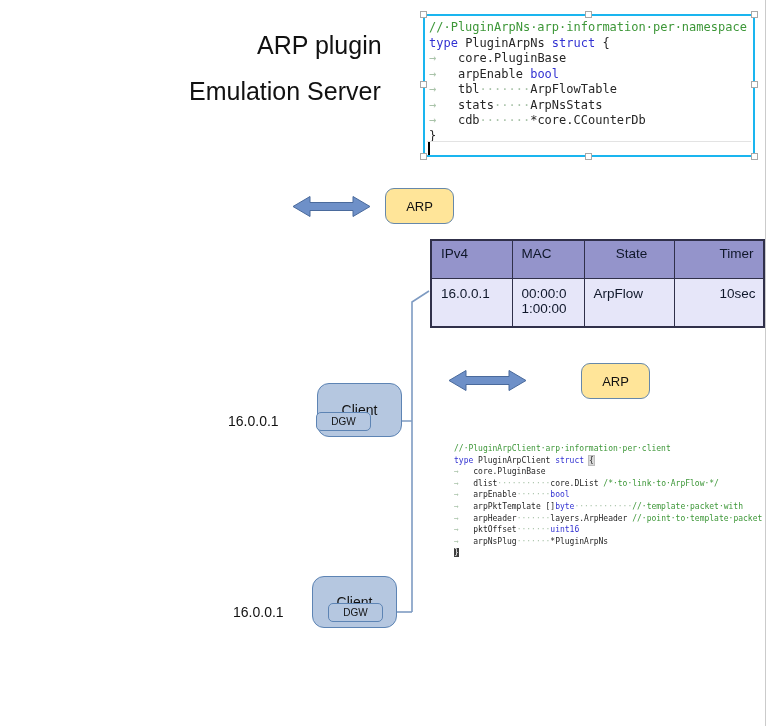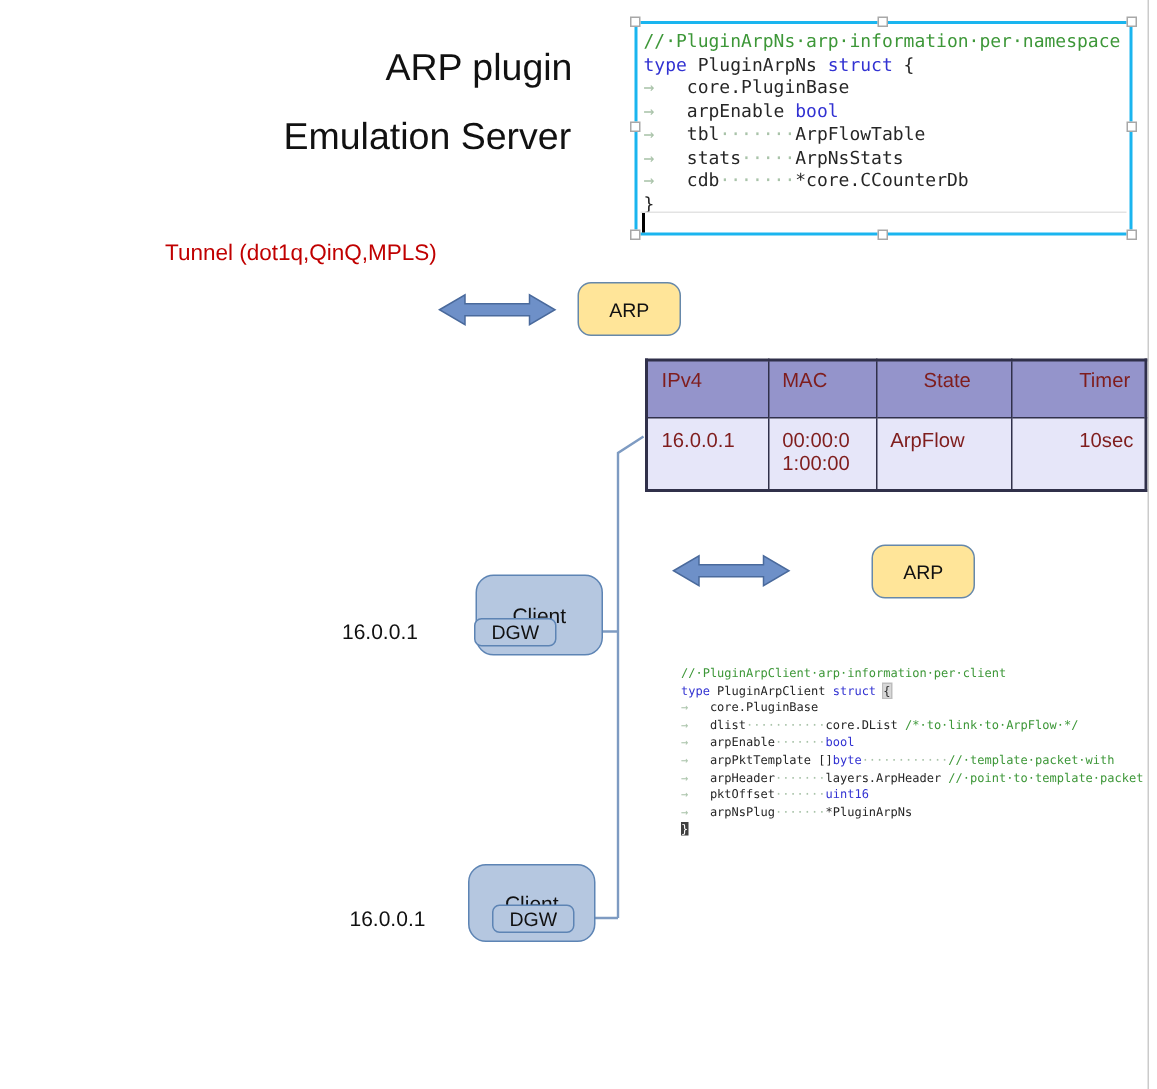--- a/index.html
+++ b/index.html
@@ -20,21 +20,21 @@
     display:flex; align-items:center; justify-content:center;
     text-align:center; font-size:13px; color:#111;
   }
   .ns-box { background:var(--nsfill,#a9cb8d); border:1.5px solid var(--nsborder,#7b9468);
     border-radius:14px; font-size:15px; line-height:1.25; }
   .arp-box { background:var(--arpfill,#ffe599); border:1.5px solid var(--arpborder,#6688aa);
     border-radius:9px; font-size:13px; }
   .client-box { background:var(--clfill,#b5c7e0); border:1.5px solid var(--clborder,#5d84b4);
     border-radius:12px; font-size:14px;margin-top:38px; }
   .dgw-box { background:var(--clfill,#b5c7e0); border:1.5px solid var(--clborder,#5d84b4);
-    border-radius:5px; font-size:13px; }
+    border-radius:5px; font-size:10px; }
 
   
   .codebox1 { left:423px; top:14px; width:332px; height:143px; background:#fff;
     border:2px solid var(--cyan,#1ab5ef); }
   .handle { position:absolute; width:7px; height:7px; background:#fff;
     border:1px solid #a8a8a8; z-index:5; }
   .code { font-family:"DejaVu Sans Mono", monospace; white-space:pre; }
   .code .cl { white-space:pre; }
   .code-top { padding:4px 0 0 4px; font-size:12px; line-height:15.5px; }
   .code-bottom { left:454px; top:443px; font-size:8px; line-height:11.6px; }
@@ -42,21 +42,21 @@
   .code .com { color:var(--comment,#3d9738); }
   .code .pl { color:#262626; }
   .code .ws { color:var(--wsdots,#a9c3a9); }
   .code .hl { background:#d8d8d8; outline:1px solid #bdbdbd; color:#262626; }
   .code .cur { background:#3f3f3f; color:#fff; }
   .cursor-bar { position:absolute; width:2px; background:#000; }
   .sep-line { position:absolute; height:1px; background:#e3e3e3; }
 
   
   .arp-table { left:430px; top:239px; width:333px; border:2px solid var(--tblborder,#30304a);
-    border-collapse:collapse; table-layout:fixed; font-size:13.5px; color:#7f1d1d; }
+    border-collapse:collapse; table-layout:fixed; font-size:13.5px; color:#0f172a; }
   .arp-table th, .arp-table td { border:1.5px solid var(--tblborder,#30304a);
     vertical-align:top; font-weight:normal; text-align:left; }
   .arp-table th { background:var(--tblhead,#9494cb); height:38px; padding:5px 4px 0 9px; }
   .arp-table td { background:var(--tblrow,#e6e6f9); height:49px; padding:7px 4px 0 9px; }
   .arp-table th:nth-child(1), .arp-table td:nth-child(1) { width:81px; }
   .arp-table th:nth-child(2), .arp-table td:nth-child(2) { width:72px; }
   .arp-table th:nth-child(3), .arp-table td:nth-child(3) { width:90px; }
   .arp-table th:nth-child(4), .arp-table td:nth-child(4) { width:90px;padding-left:45px; }
   .arp-table th:nth-child(3) { text-align:center; }
   .arp-table td:nth-child(2) { word-break:break-all; padding-right:8px; }
@@ -64,21 +64,20 @@
   .page-edge { left:765px; top:0; width:1px; height:726px; background:#cbcbcb; }
 </style>
 </head>
 <body>
 
 <div id="stage">
 
   <div class="abs title-line" style="left:257px; top:31px;">ARP plugin</div>
   <div class="abs title-line" style="left:189px; top:77px;">Emulation Server</div>
 
-  <div class="abs tunnel" style="left:110px; top:160px;">Tunnel (dot1q,QinQ,MPLS)</div>
 
   <div class="abs codebox1">
     <div class="code code-top" id="code-top"><div class="cl"><span class="com">//·PluginArpNs·arp·information·per·namespace</span></div><div class="cl"><span class="kw">type</span><span class="pl"> PluginArpNs </span><span class="kw">struct</span><span class="pl"> {</span></div><div class="cl"><span class="ws">→   </span><span class="pl">core.PluginBase</span></div><div class="cl"><span class="ws">→   </span><span class="pl">arpEnable </span><span class="kw">bool</span></div><div class="cl"><span class="ws">→   </span><span class="pl">tbl</span><span class="ws">·······</span><span class="pl">ArpFlowTable</span></div><div class="cl"><span class="ws">→   </span><span class="pl">stats</span><span class="ws">·····</span><span class="pl">ArpNsStats</span></div><div class="cl"><span class="ws">→   </span><span class="pl">cdb</span><span class="ws">·······</span><span class="pl">*core.CCounterDb</span></div><div class="cl"><span class="pl">}</span></div></div>
     <div class="sep-line" style="left:2px; top:125px; width:324px;"></div>
     <div class="cursor-bar" style="left:3px; top:126px; height:13px;"></div>
     <div class="handle" style="left:-5px; top:-5px;"></div>
     <div class="handle" style="left:160px; top:-5px;"></div>
     <div class="handle" style="right:-5px; top:-5px;"></div>
     <div class="handle" style="left:-5px; top:65px;"></div>
     <div class="handle" style="right:-5px; top:65px;"></div>

